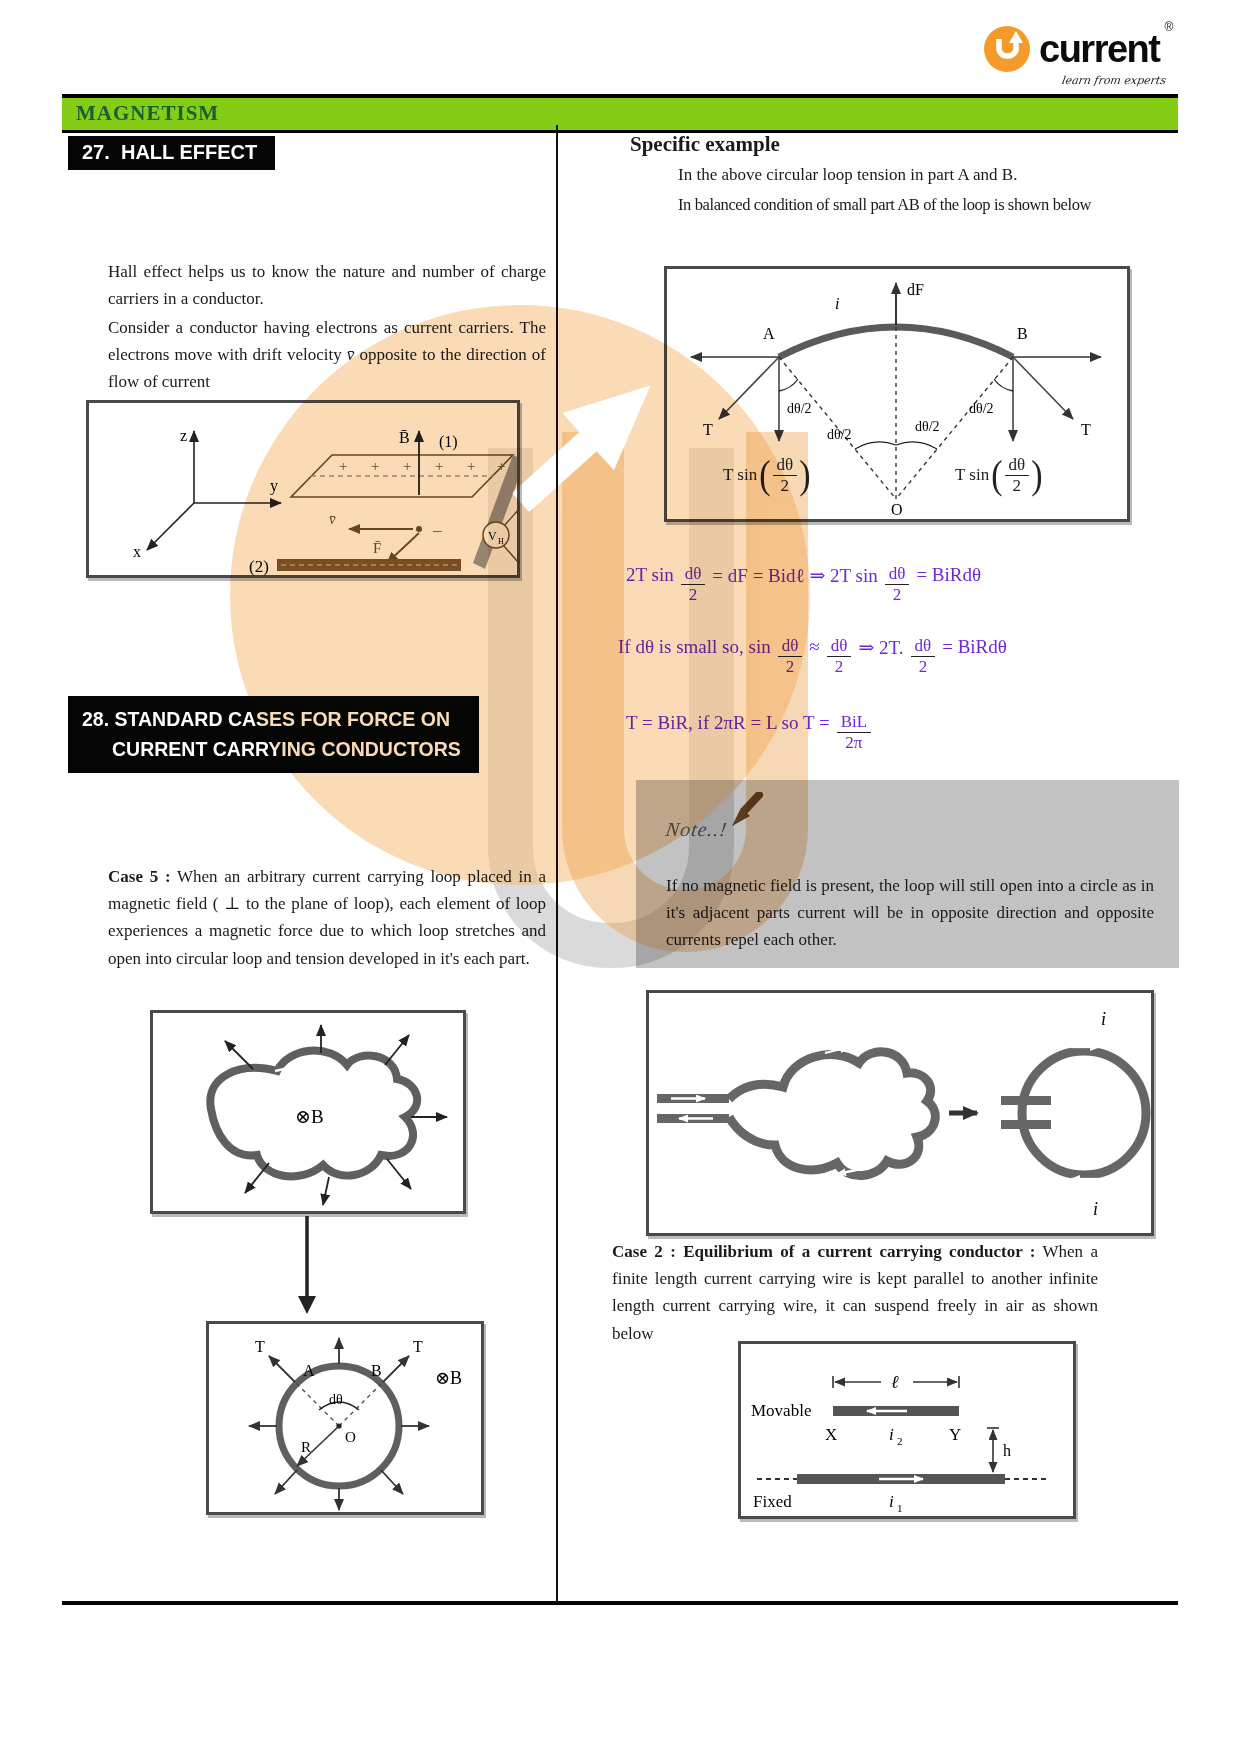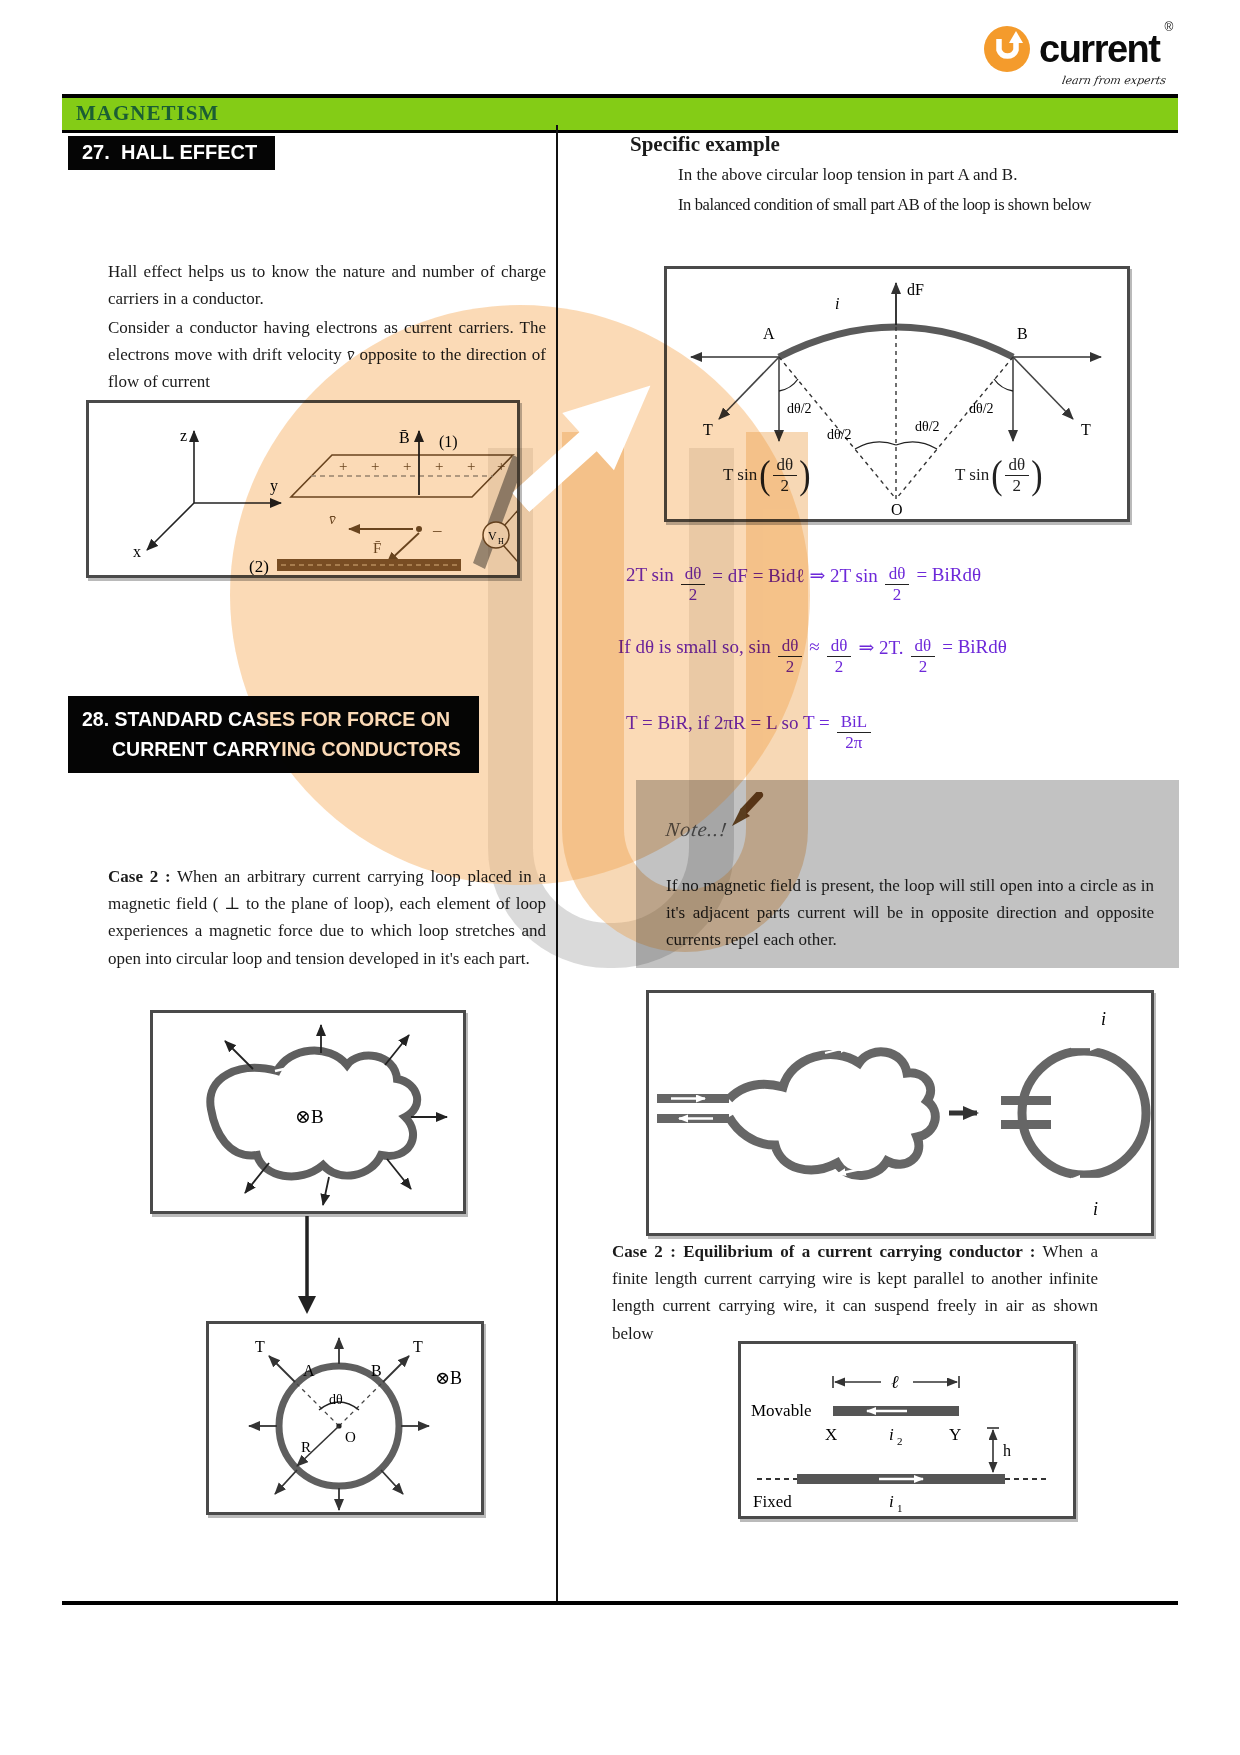--- a/index.html
+++ b/index.html
@@ -145,21 +145,21 @@
         <text x="409" y="141" font-size="8">H</text>
       </svg>
     </div>
 
 
     <div id="s28" class="blackbox abs" style="left:6px;top:568px;">
       <div><span>28.</span>&nbsp;<span>STANDARD CASES FOR FORCE ON</span></div>
       <div class="l2">CURRENT CARRYING CONDUCTORS</div>
     </div>
 
-    <div class="para abs" style="left:46px;top:735px;width:438px;"><span class="bold">Case 2 :</span><span> When an arbitrary current carrying loop placed in a magnetic field ( ⊥ to the plane of loop), each element of loop experiences a magnetic force due to which loop stretches and open into circular loop and tension developed in it's each part.</span></div>
+    <div class="para abs" style="left:46px;top:735px;width:438px;"><span class="bold">Case 5 :</span><span> When an arbitrary current carrying loop placed in a magnetic field ( ⊥ to the plane of loop), each element of loop experiences a magnetic force due to which loop stretches and open into circular loop and tension developed in it's each part.</span></div>
 
     <div class="dbox" style="left:88px;top:882px;width:310px;height:198px;">
       <svg width="310" height="198" viewBox="0 0 310 198">
         <defs>
             <marker id="blk" markerWidth="13" markerHeight="11" refX="11" refY="5" orient="auto" markerUnits="userSpaceOnUse">
               <path d="M0,0 L12,5 L0,10 Z" fill="#222"></path>
             </marker>
           </defs>
         <path d="M 58,96 C 52,64 86,48 124,58 C 136,34 176,30 194,52 C 206,36 242,40 244,66 C 266,70 272,94 252,104 C 270,122 256,148 228,142 C 218,164 186,170 170,152 C 146,172 110,164 104,142 C 76,146 62,120 58,96 Z" fill="none" stroke="#5f5f5f" stroke-width="8"></path>
         <line x1="100" y1="56" x2="72" y2="28" stroke="#222" stroke-width="1.8" marker-end="url(#blk)"></line>

